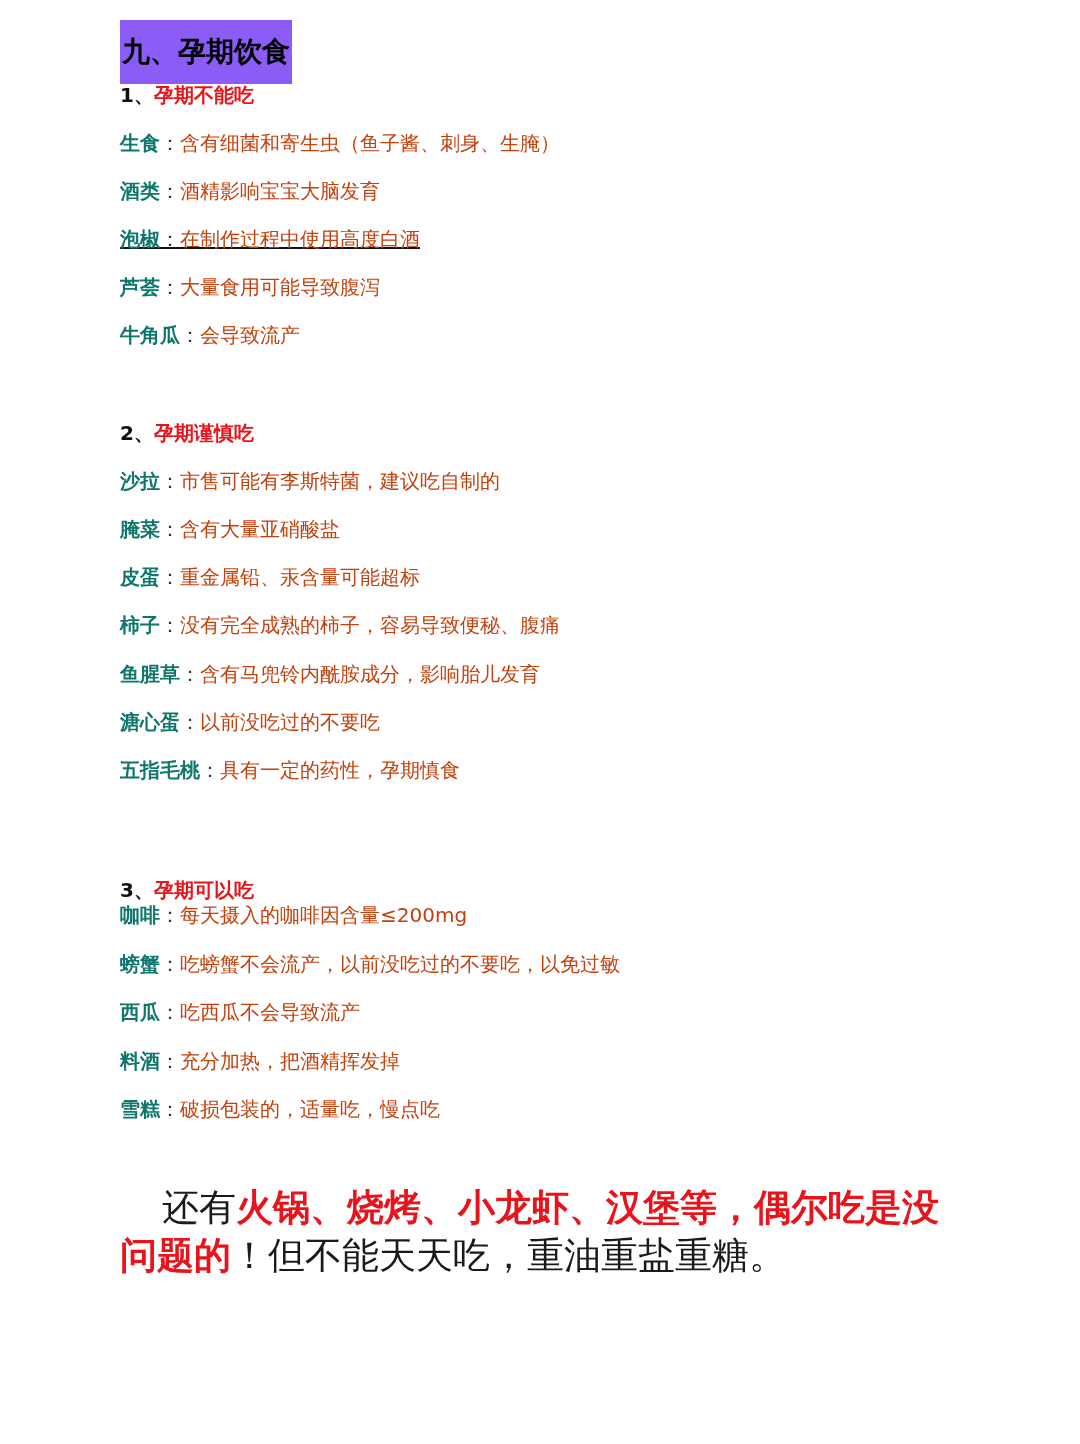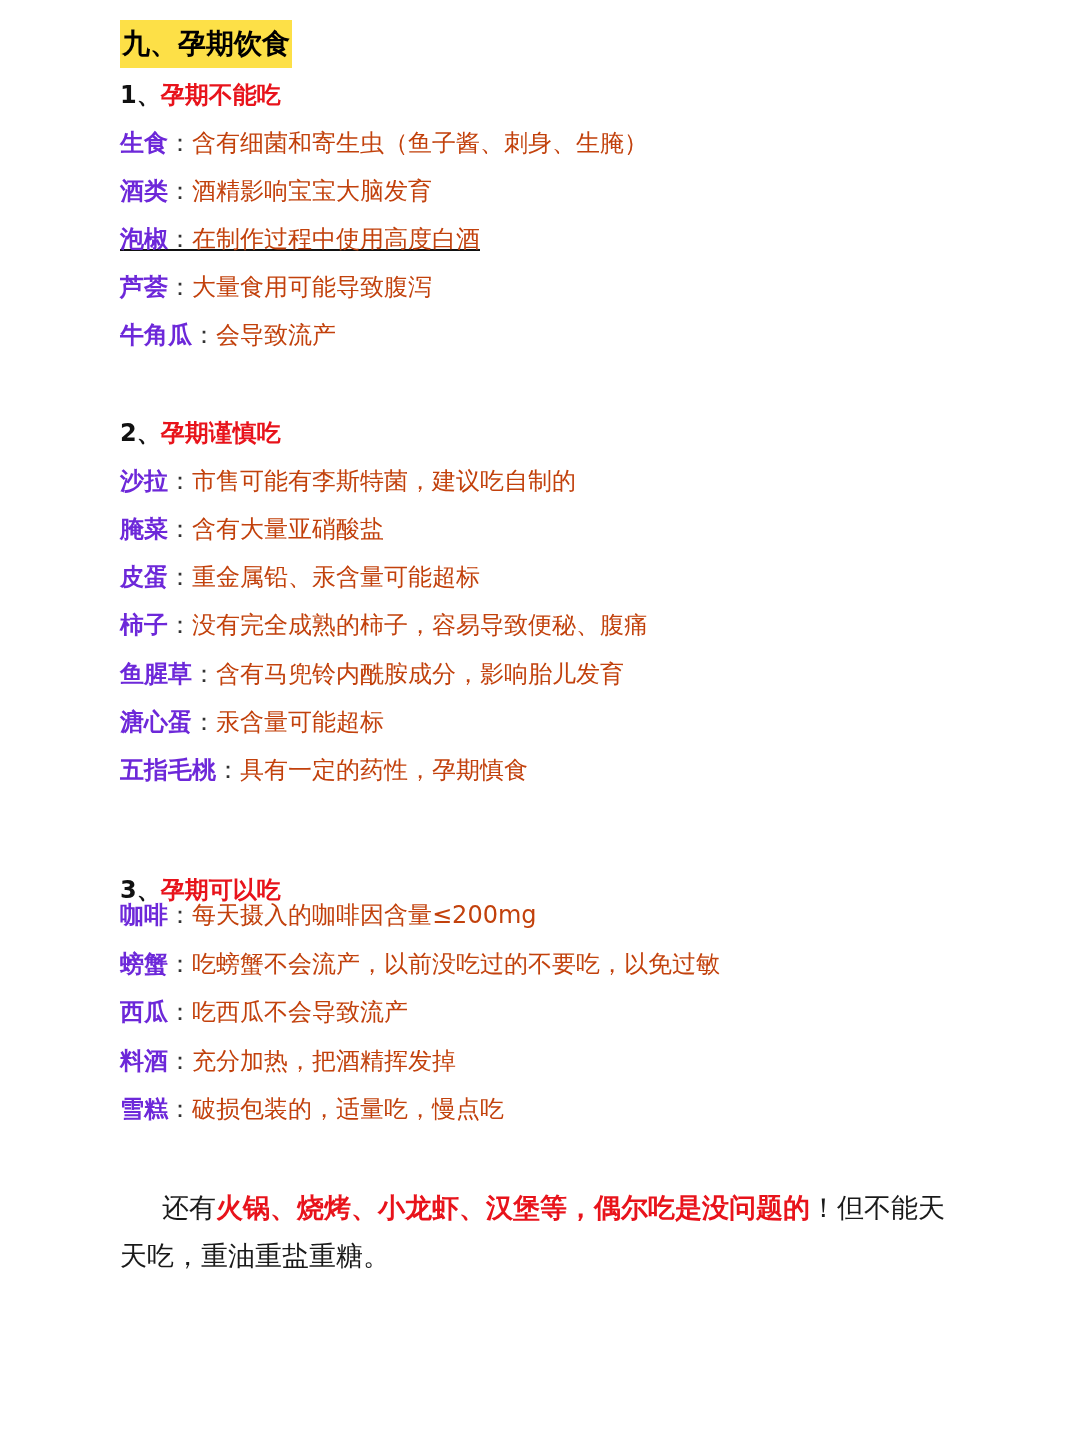--- a/index.html
+++ b/index.html
@@ -12,60 +12,60 @@
       height: 1444px;
       position: relative;
       overflow: hidden;
       font-family: "DejaVu Sans", "Liberation Sans", sans-serif;
       color: #111111;
     }
     .title {
       position: absolute;
       left: 120px;
       top: 20px;
-      height: 48px;
+      height: 56px;
       line-height: 48px;
-      padding: 0 2px 0 2px;
-      background: #fde047;
+      padding: 8px 2px 0 2px;
+      background: #8b5cf6;
       font-size: 28px;
       font-weight: bold;
       color: #000000;
       white-space: nowrap;
     }
     .line {
       position: absolute;
       left: 120px;
       height: 48px;
       line-height: 48px;
-      font-size: 24px;
+      font-size: 20px;
       white-space: nowrap;
     }
     .heading .num {
       font-weight: bold;
       color: #111111;
     }
     .heading .label {
       font-weight: bold;
       color: #e8131b;
     }
     .item .key {
       font-weight: bold;
-      color: #6d28d9;
+      color: #0f766e;
     }
     .item .sep {
       color: #333333;
     }
     .item .desc {
       color: #c2410c;
     }
     .para {
       position: absolute;
       left: 120px;
       width: 850px;
-      font-size: 27px;
+      font-size: 37px;
       line-height: 48px;
       color: #1a1a1a;
     }
     .para .indent {
       display: inline-block;
       width: 42px;
     }
     .para .red {
       color: #e8131b;
       font-weight: bold;
@@ -107,21 +107,21 @@
 <div class="line item" style="top:553px;">
   <span class="key">皮蛋</span><span class="sep">：</span><span class="desc">重金属铅、汞含量可能超标</span>
 </div>
 <div class="line item" style="top:601px;">
   <span class="key">柿子</span><span class="sep">：</span><span class="desc">没有完全成熟的柿子，容易导致便秘、腹痛</span>
 </div>
 <div class="line item" style="top:650px;">
   <span class="key">鱼腥草</span><span class="sep">：</span><span class="desc">含有马兜铃内酰胺成分，影响胎儿发育</span>
 </div>
 <div class="line item" style="top:698px;">
-  <span class="key">溏心蛋</span><span class="sep">：</span><span class="desc">汞含量可能超标</span>
+  <span class="key">溏心蛋</span><span class="sep">：</span><span class="desc">以前没吃过的不要吃</span>
 </div>
 <div class="line item" style="top:746px;">
   <span class="key">五指毛桃</span><span class="sep">：</span><span class="desc">具有一定的药性，孕期慎食</span>
 </div>
 
 <div class="line heading" style="top:866px;">
   <span class="num">3、</span><span class="label">孕期可以吃</span>
 </div>
 <div class="line item" style="top:891px;">
   <span class="key">咖啡</span><span class="sep">：</span><span class="desc">每天摄入的咖啡因含量≤200mg</span>

